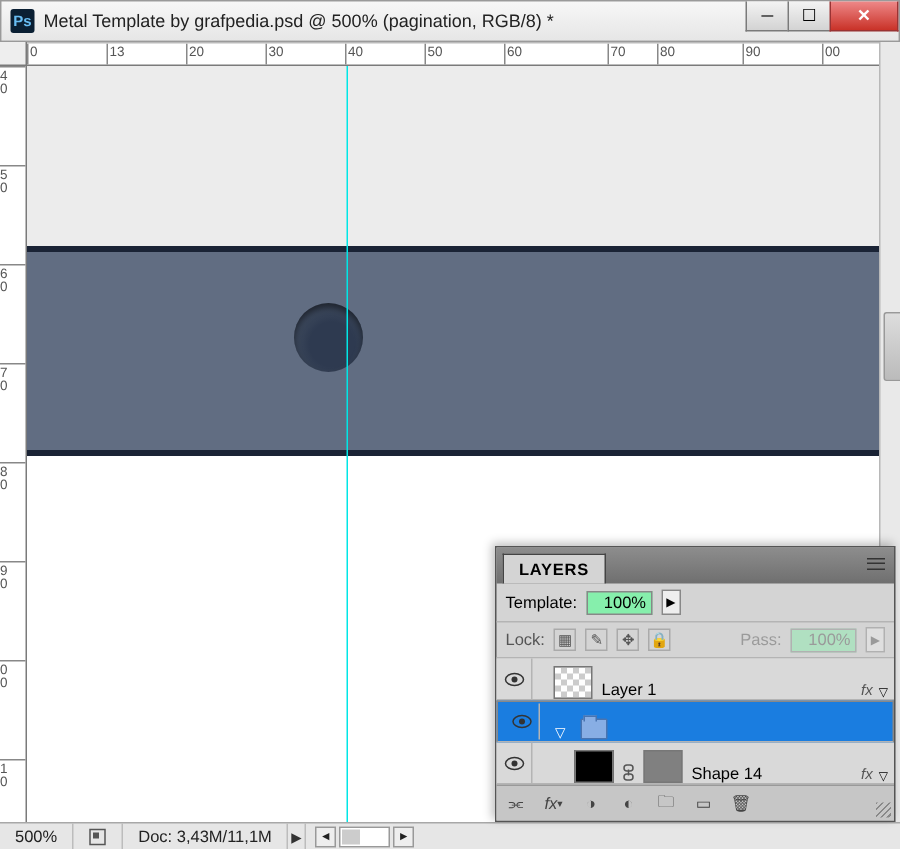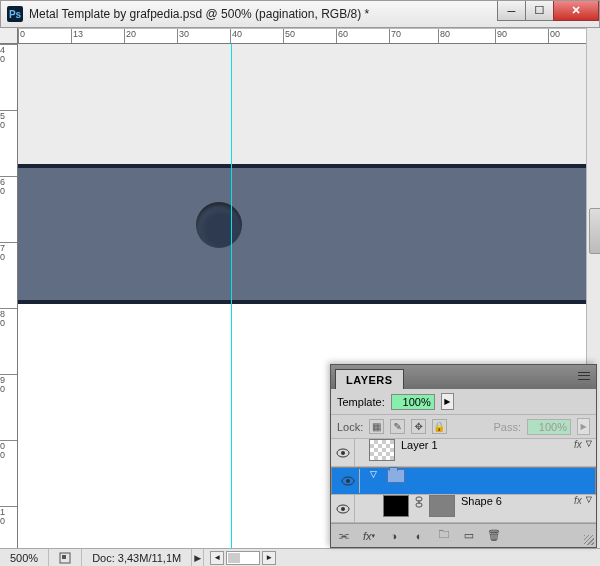--- a/index.html
+++ b/index.html
@@ -50,21 +50,21 @@
 .panel-menu span{height:1px;background:#333;}
 .panel-row { display:flex; align-items:center; padding:4px 6px; border-bottom:1px solid #b4b4b4; gap:6px;}
 .sel{ border:1px solid #888; background:#fff; padding:1px 4px; font-size:11px; display:flex; align-items:center; gap:6px;}
 .sel .arr{font-size:8px;}
 .opacity-box{border:1px solid #888;background:#86efac;padding:1px 3px;width:44px;text-align:right;}
 .step-btn{width:13px;height:17px;border:1px solid #888;background:#eee;display:flex;align-items:center;justify-content:center;font-size:8px;}
 .lock-row{display:flex;align-items:center;padding:3px 6px;border-bottom:1px solid #b4b4b4;gap:6px;color:#555;}
 .lock-row .icon{width:15px;height:15px;border:1px solid #aaa;display:flex;align-items:center;justify-content:center;font-size:10px;}
 .lock-row .dim{opacity:.45;}
 .layer-list{background:#d9d9d9;}
-.layer-item{display:flex;align-items:flex-start;height:28px;border-bottom:1px solid #b4b4b4;}
+.layer-item{display:flex;align-items:flex-end;height:28px;border-bottom:1px solid #b4b4b4;}
 .eye{width:24px;display:flex;justify-content:center;align-items:center;border-right:1px solid #b4b4b4;height:100%;}
 .eye svg{width:14px;height:10px;}
 .indent{width:14px;}
 .thumb{width:26px;height:22px;border:1px solid #777;background:#fff;margin-right:6px;}
 .thumb.checker{background:repeating-conic-gradient(#ccc 0 25%,#fff 0 50%) 0 0/8px 8px;}
 .thumb.black{background:#000;}
 .thumb.gray{background:#808080;}
 .folder-tri{font-size:9px;color:#fff;margin:0 4px;}
 .folder-ic{width:18px;height:14px;background:#88aee4;border:1px solid #4974b0;border-radius:1px;margin-right:6px;position:relative;}
 .folder-ic::before{content:'';position:absolute;left:1px;top:-3px;width:7px;height:3px;background:#88aee4;border:1px solid #4974b0;border-bottom:none;}
@@ -99,21 +99,21 @@
 
 <div class="ruler-corner"></div>
 <div class="ruler-h" id="rh">
     <div class="tick" style="left: 0px;">0</div>
     <div class="tick" style="left: 53px;">13</div>
     <div class="tick" style="left: 106px;">20</div>
     <div class="tick" style="left: 159px;">30</div>
     <div class="tick" style="left: 212px;">40</div>
     <div class="tick" style="left: 265px;">50</div>
     <div class="tick" style="left: 318px;">60</div>
-    <div class="tick" style="left: 371px;">70</div>
+    <div class="tick" style="left: 387px;">70</div>
     <div class="tick" style="left: 420px;">80</div>
     <div class="tick" style="left: 477px;">90</div>
     <div class="tick" style="left: 530px;">00</div>
   </div>
 <div class="ruler-v" id="rv">
     <div class="tick" style="top: 0px;">4<br>0</div>
     <div class="tick" style="top: 66px;">5<br>0</div>
     <div class="tick" style="top: 132px;">6<br>0</div>
     <div class="tick" style="top: 198px;">7<br>0</div>
     <div class="tick" style="top: 264px;">8<br>0</div>
@@ -210,21 +210,21 @@
         <div class="indent"></div>
       <div class="thumb black"></div>
       <div class="link-ic">
           <svg width="8" height="12" viewBox="0 0 8 12">
             <rect x="1" y="1" width="6" height="4" rx="2" fill="none" stroke="#555"></rect>
             <rect x="1" y="7" width="6" height="4" rx="2" fill="none" stroke="#555"></rect>
             <line x1="4" y1="4" x2="4" y2="8" stroke="#555"></line>
           </svg>
         </div>
       <div class="thumb gray"></div>
-      <span class="name">Shape 6</span>
+      <span class="name">Shape 14</span>
       <span class="fx">fx</span>
       <span class="fx-arr">▽</span>
     </div>
   </div>
   <div class="panel-footer">
     <div class="ficon">⫘</div>
     <div class="ficon">
         <i>fx</i>
         <sub style="font-size:7px">▾</sub>
       </div>

